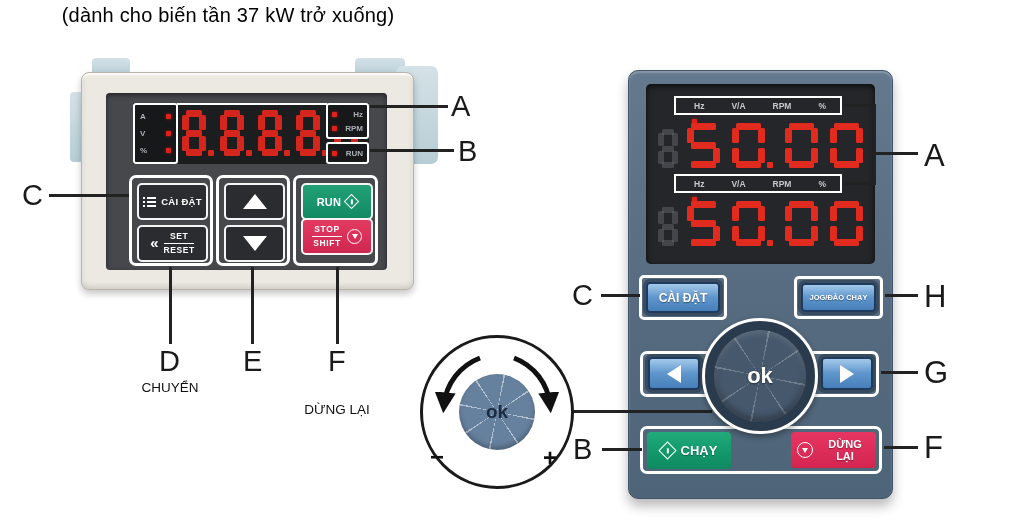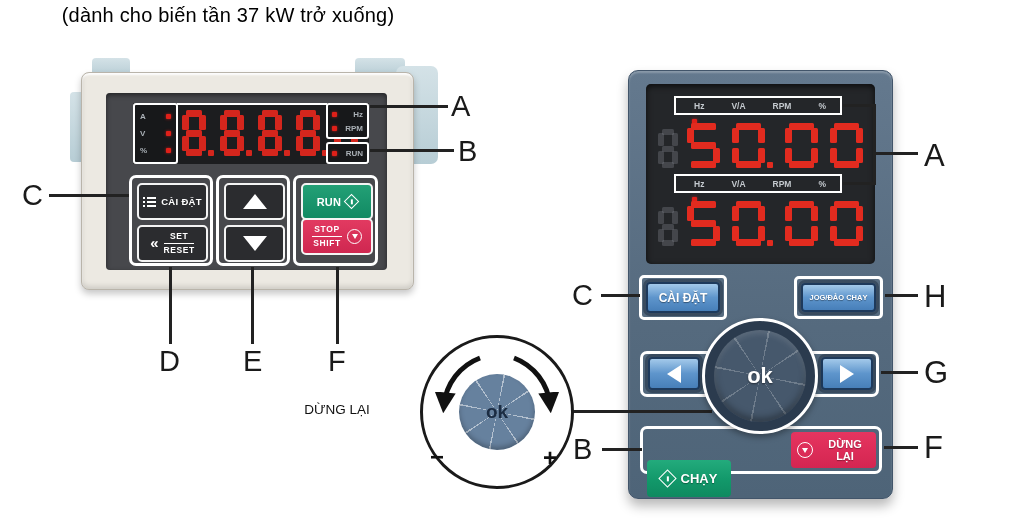--- a/index.html
+++ b/index.html
@@ -71,21 +71,21 @@
   .okknob{position:absolute;left:702px;top:318px;width:116px;height:116px;border-radius:50%;z-index:7;
           background:#2b3b4e;border:3px solid #fff;box-sizing:border-box;box-shadow:0 3px 6px rgba(0,0,0,.35);
           display:flex;align-items:center;justify-content:center;cursor:pointer;}
   .okdisc{width:92px;height:92px;border-radius:50%;background:#46586c;position:relative;
           background-image:repeating-conic-gradient(from 10deg, rgba(255,255,255,.22) 0deg 2.5deg, transparent 2.5deg 45deg);
           box-shadow:inset 0 3px 6px rgba(255,255,255,.15), inset 0 -4px 7px rgba(0,0,0,.35);
           display:flex;align-items:center;justify-content:center;}
   .okdisc span{font-size:22px;font-weight:bold;color:#fff;text-shadow:0 1px 2px rgba(0,0,0,.5);}
   .gbtn{position:absolute;border-radius:4px;z-index:6;cursor:pointer;display:flex;align-items:center;justify-content:center;gap:7px;
         color:#fff;font-weight:bold;text-shadow:0 1px 1px rgba(0,0,0,.35);}
-  .gbtn.green{background:linear-gradient(180deg,#23ab7c,#12986a 55%,#0f8a60);margin-top:28px;}
+  .gbtn.green{background:linear-gradient(180deg,#23ab7c,#12986a 55%,#0f8a60);}
   .gbtn.red{background:linear-gradient(180deg,#e63560,#d42551);}
   
   .inset-circle{position:absolute;left:420px;top:335px;width:154px;height:154px;border-radius:50%;
                 background:#fff;border:3px solid #1a1a1a;box-sizing:border-box;z-index:9;}
   .inset-disc{position:absolute;left:459px;top:374px;width:76px;height:76px;border-radius:50%;background:#66819e;
               background-image:repeating-conic-gradient(from 10deg, rgba(255,255,255,.5) 0deg 2.6deg, transparent 2.6deg 45deg);
               box-shadow:inset 0 -3px 5px rgba(0,0,0,.25);z-index:11;
               display:flex;align-items:center;justify-content:center;}
   .inset-disc span{font-size:19px;font-weight:bold;color:#1b2c42;}
   .inset-sign{position:absolute;font-size:24px;font-weight:bold;color:#111;z-index:11;}
@@ -255,20 +255,21 @@
   <div class="cletter" style="left:458px;top:135px;">B</div>
   <div class="cline" style="left:49px;top:194px;width:80px;height:3px;"></div>
   <div class="cletter" style="left:22px;top:179px;">C</div>
   <div class="cline" style="left:169px;top:267px;width:3px;height:77px;"></div>
   <div class="cletter" style="left:159px;top:345px;">D</div>
   <div class="cline" style="left:251px;top:267px;width:3px;height:77px;"></div>
   <div class="cletter" style="left:243px;top:345px;">E</div>
   <div class="cline" style="left:336px;top:267px;width:3px;height:77px;"></div>
   <div class="cletter" style="left:328px;top:345px;">F</div>
   <div class="caption" style="left:110px;top:379px;width:120px;">
+    <div>CHUYỂN</div>
   </div>
   <div class="caption" style="left:277px;top:401px;width:120px;">DỪNG LẠI</div>
 
   <div class="rp"></div>
   <div class="rp-display"></div>
 
   <div class="unitbox" style="left:674px;top:96px;width:168px;height:19px;">
     <span class="ul">Hz</span>
     <span class="ul">V/A</span>
     <span class="ul">RPM</span>

